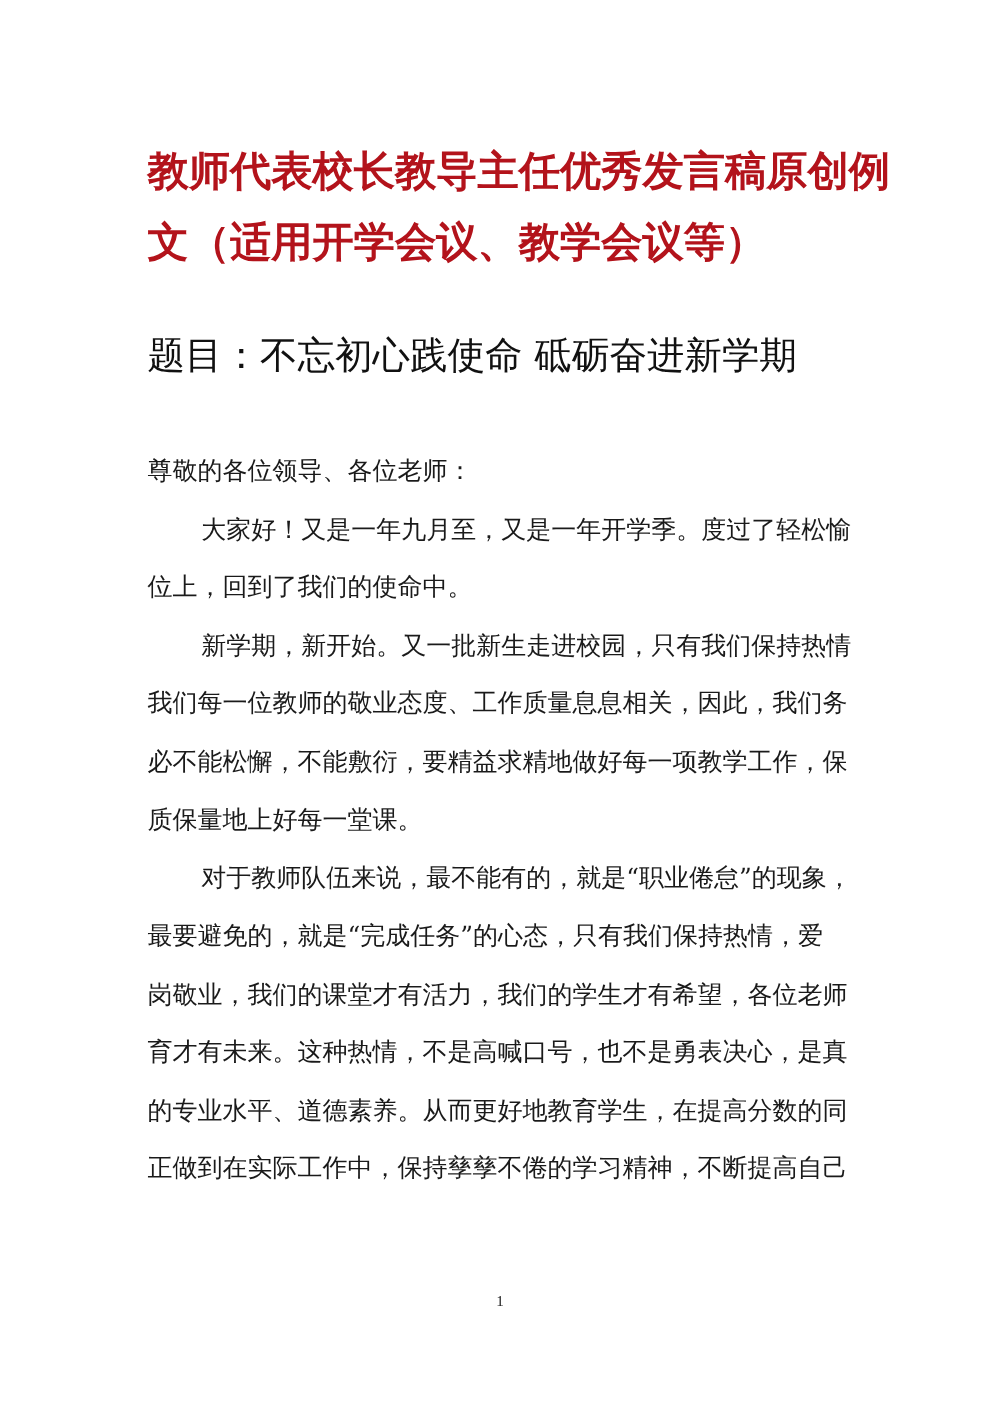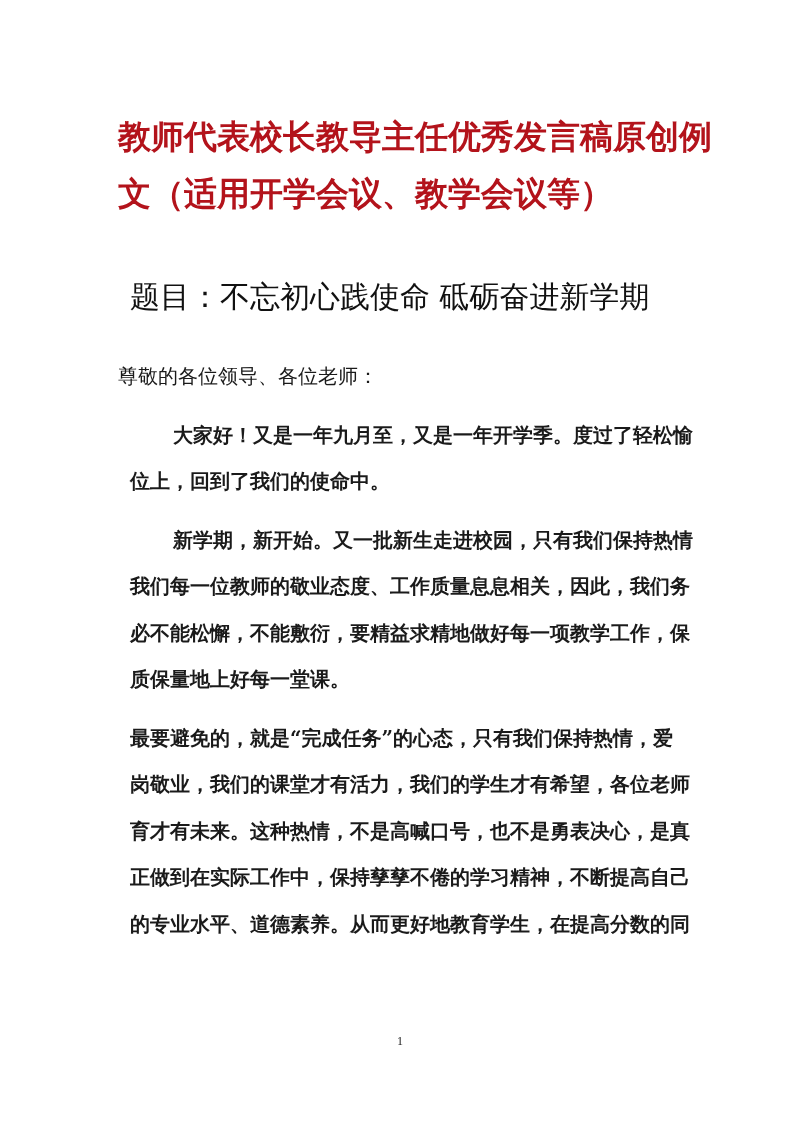--- a/index.html
+++ b/index.html
@@ -37,40 +37,39 @@
     }
     .doc-title .line {
       display: block;
       white-space: nowrap;
     }
     .topic-heading {
       position: absolute;
       left: 118px;
       top: 263px;
       width: 580px;
-      margin: 12px;
+      margin: 0;
       font-family: "DejaVu Sans", "Liberation Sans", sans-serif;
       font-weight: normal;
       font-size: 30px;
       line-height: 44px;
       color: #111111;
       white-space: nowrap;
     }
     .body-text {
       position: absolute;
       left: 118px;
       top: 353px;
       width: 566px;
       font-size: 20px;
       line-height: 46.5px;
       color: #1a1a1a;
     }
     .body-text p {
-      margin: 12px;
-      font-weight: bold;
+      margin: 0;
     }
     .body-text .line {
       display: block;
       white-space: nowrap;
       height: 46.5px;
     }
     .body-text .indent {
       padding-left: 43px;
     }
     .page-number {
@@ -105,22 +104,23 @@
     </p>
 
     <p>
       <span class="line indent">新学期，新开始。又一批新生走进校园，只有我们保持热情</span>
       <span class="line">我们每一位教师的敬业态度、工作质量息息相关，因此，我们务</span>
       <span class="line">必不能松懈，不能敷衍，要精益求精地做好每一项教学工作，保</span>
       <span class="line">质保量地上好每一堂课。</span>
     </p>
 
     <p>
+      <span class="line indent">对于教师队伍来说，最不能有的，就是“职业倦怠”的现象，</span>
       <span class="line">最要避免的，就是“完成任务”的心态，只有我们保持热情，爱</span>
       <span class="line">岗敬业，我们的课堂才有活力，我们的学生才有希望，各位老师</span>
       <span class="line">育才有未来。这种热情，不是高喊口号，也不是勇表决心，是真</span>
+      <span class="line">的专业水平、道德素养。从而更好地教育学生，在提高分数的同</span>
       <span class="line">正做到在实际工作中，保持孳孳不倦的学习精神，不断提高自己</span>
-      <span class="line">的专业水平、道德素养。从而更好地教育学生，在提高分数的同</span>
     </p>
   </div>
 
   <div class="page-number">1</div>
 </div>
 
 </body></html>

